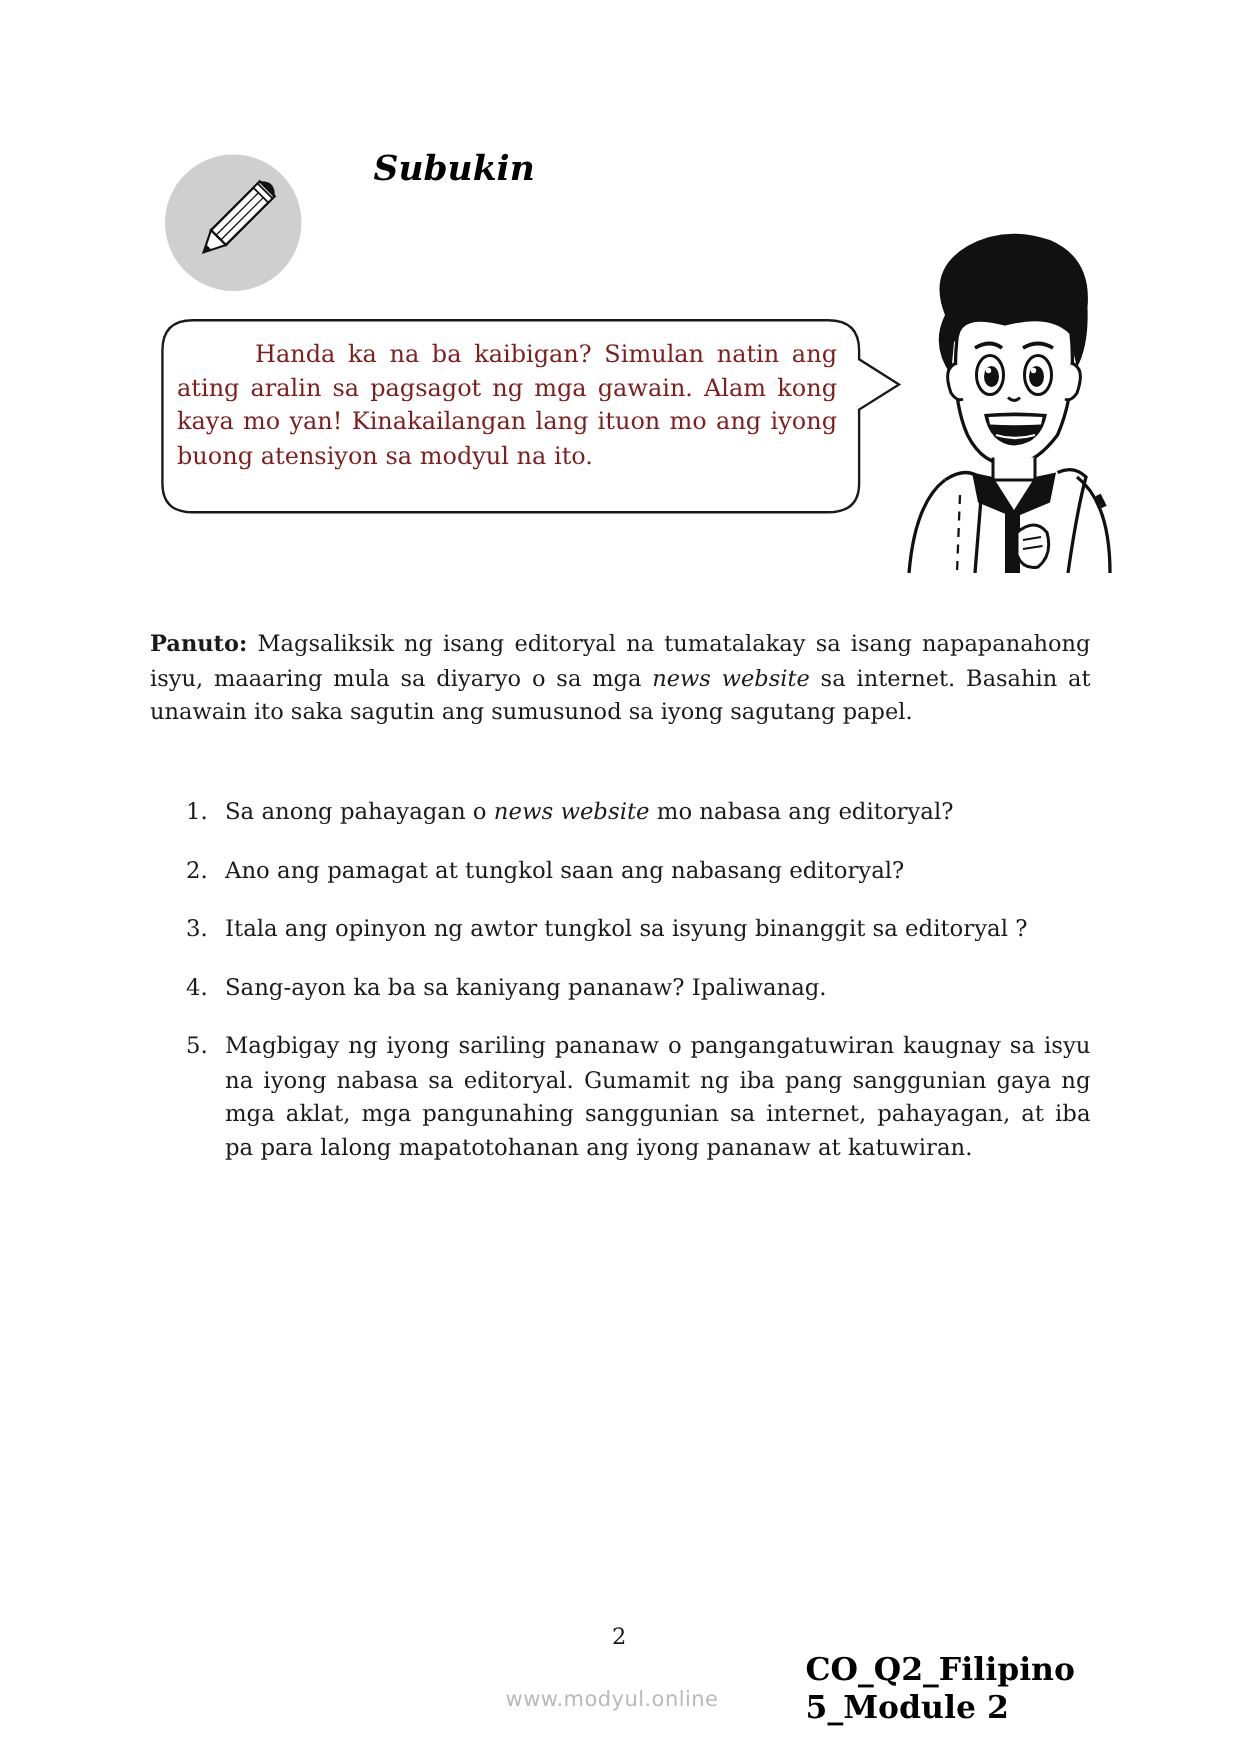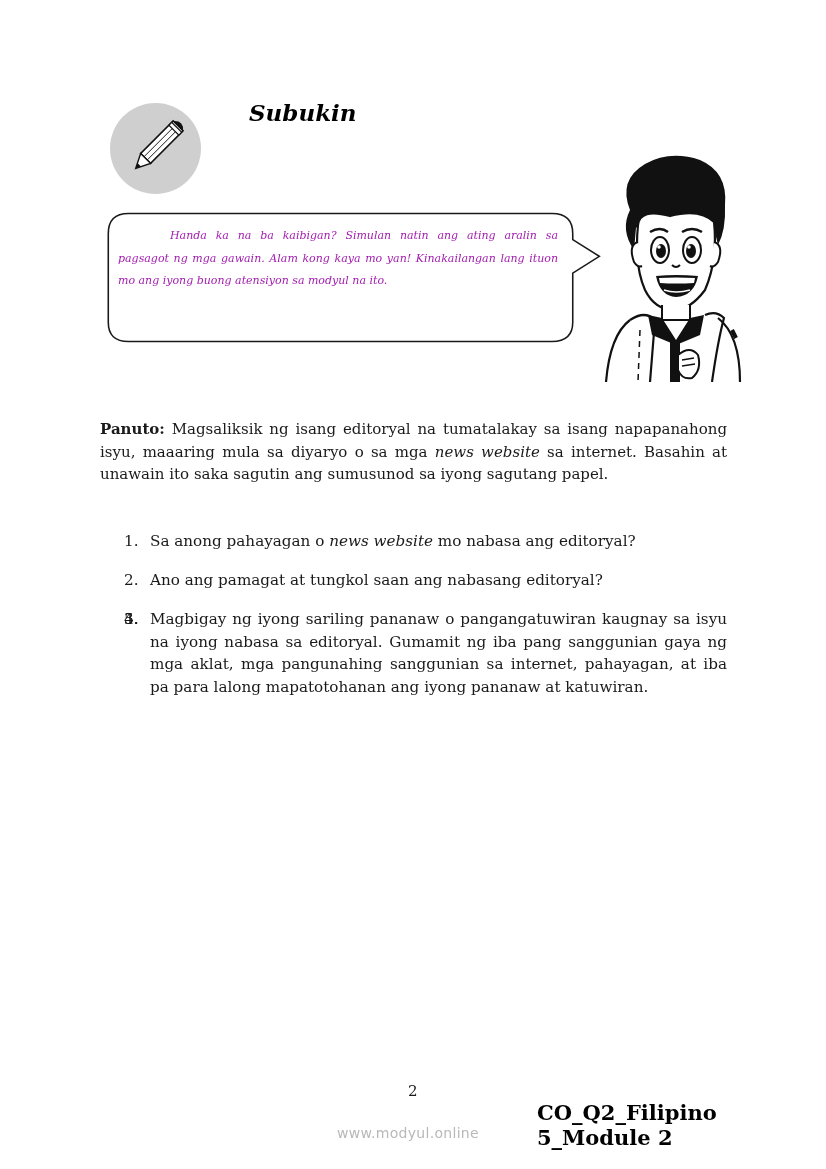--- a/index.html
+++ b/index.html
@@ -6,22 +6,22 @@
   body { width: 826px; height: 1169px; position: relative; overflow: hidden;
          font-family: "DejaVu Serif", serif; color: #1a1a1a; }
   .abs { position: absolute; }
 
   .icon-circle { left: 110px; top: 103px; width: 91px; height: 91px; border-radius: 50%;
                  background: #cfcfcf; }
   .title { left: 249px; top: 99px; font-family: "DejaVu Serif", serif; font-weight: bold;
            font-style: italic; font-size: 23px; color: #000; }
 
   .bubble { left: 103px; top: 212px; width: 474px; height: 132px; }
-  .bubble-text { left: 118px; top: 225px; width: 440px; font-size: 11px; line-height: 22.5px;
-                 text-align: justify; text-align-last: left; color: #a21caf; font-style: italic; }
+  .bubble-text { left: 118px; top: 225px; width: 440px; font-size: 16px; line-height: 22.5px;
+                 text-align: justify; text-align-last: left; color: #7f1d1d; }
   .bubble-text .indent { display: inline-block; width: 52px; }
 
   .boy { left: 600px; top: 150px; width: 145px; height: 232px; }
 
   .panuto { left: 100px; top: 418px; width: 627px; font-size: 15px; line-height: 22.5px;
             text-align: justify; }
   .panuto b { font-weight: bold; }
   .panuto i, .q i { font-style: italic; }
 
   .qlist { left: 124px; top: 530px; width: 603px; font-size: 15.2px; line-height: 22.5px; }
@@ -101,24 +101,24 @@
 <div class="abs panuto"><b>Panuto:</b><span> Magsaliksik ng isang editoryal na tumatalakay sa isang napapanahong isyu, maaaring mula sa diyaryo o sa mga </span><i>news website</i><span>  sa internet. Basahin at unawain ito saka sagutin ang sumusunod sa iyong sagutang papel.</span></div>
 
 <div class="abs qlist">
   <div class="q">
     <span class="num">1.</span><span>Sa anong pahayagan o </span><i>news website</i><span> mo nabasa ang editoryal?</span>
   </div>
   <div class="q">
     <span class="num">2.</span><span>Ano ang pamagat at tungkol saan ang nabasang editoryal?</span>
   </div>
   <div class="q">
-    <span class="num">3.</span>
+    <span class="num">3.</span><span>Itala ang opinyon ng awtor tungkol sa isyung binanggit sa editoryal ?</span>
   </div>
   <div class="q">
-    <span class="num">4.</span>
+    <span class="num">4.</span><span>Sang-ayon ka ba sa kaniyang pananaw? Ipaliwanag.</span>
   </div>
   <div class="q">
     <span class="num">5.</span><span>Magbigay ng iyong sariling pananaw o pangangatuwiran kaugnay sa isyu na iyong nabasa sa editoryal. Gumamit ng iba pang sanggunian gaya ng mga aklat, mga pangunahing sanggunian sa internet, pahayagan, at iba pa para lalong mapatotohanan ang iyong pananaw at katuwiran.</span>
   </div>
 </div>
 
 <div class="abs page-num">2</div>
 <div class="abs footer-code">CO_Q2_Filipino 5_Module 2</div>
 <div class="abs watermark">www.modyul.online</div>
 

